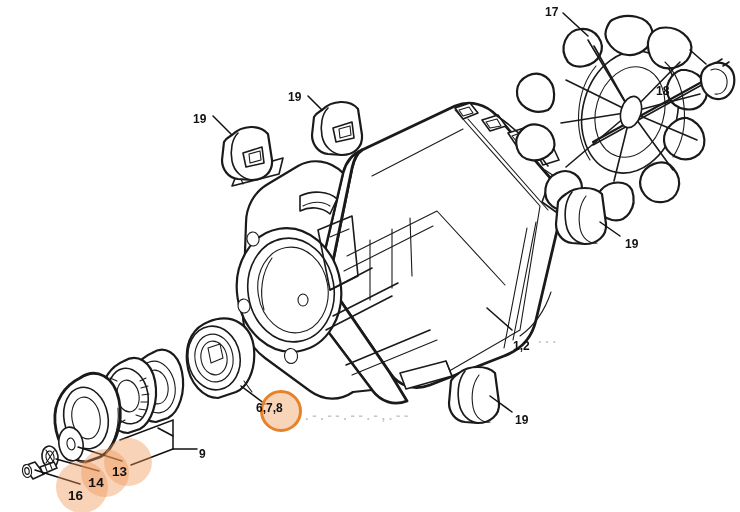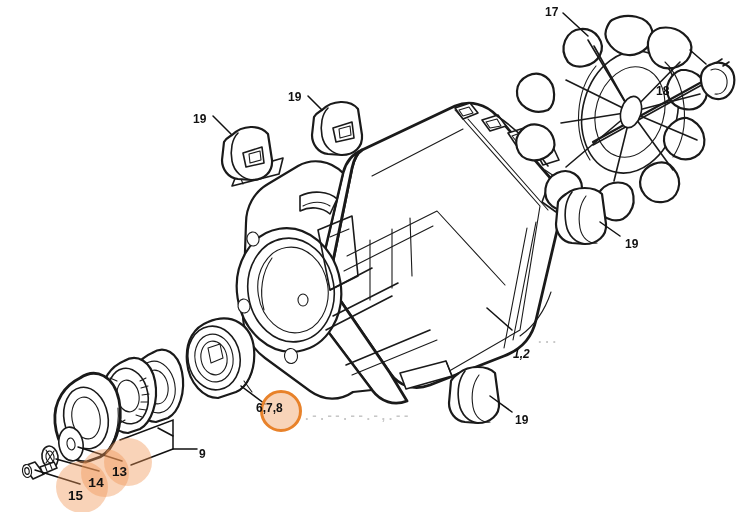--- a/index.html
+++ b/index.html
@@ -307,24 +307,24 @@
   <div class="hl" style="left:56px;top:461px;width:52px;height:52px;"></div>
   <div class="hl" style="left:81px;top:449px;width:48px;height:48px;"></div>
   <div class="hl" style="left:104px;top:438px;width:48px;height:48px;"></div>
   <div class="hl-ring" style="left:260px;top:390px;width:42px;height:42px;"></div>
 
   <div class="num" style="left:193px;top:113px;">19</div>
   <div class="num" style="left:288px;top:91px;">19</div>
   <div class="num" style="left:545px;top:6px;">17</div>
   <div class="num" style="left:656px;top:40px;margin-top:45px;">18</div>
   <div class="num" style="left:625px;top:238px;">19</div>
-  <div class="num" style="left:513px;top:348px;font-style:italic;">1,2</div>
+  <div class="num" style="left:513px;top:340px;">1,2</div>
   <div class="num" style="left:515px;top:414px;">19</div>
   <div class="num" style="left:256px;top:402px;">6,7,8</div>
   <div class="num" style="left:199px;top:448px;">9</div>
   <div class="num small" style="left:112px;top:465px;text-align:right;">13</div>
   <div class="num small" style="left:88px;top:477px;font-family:Liberation Mono, monospace;">14</div>
-  <div class="num small" style="left:68px;top:489px;">15</div>
+  <div class="num small" style="left:68px;top:489px;">16</div>
 
   <div class="faded" style="left:538px;top:331px;">.  .   .</div>
   <div class="faded" style="left:305px;top:408px;">. - . - - . - - . - , . - -</div>
 
 </div>
 
 </body></html>

